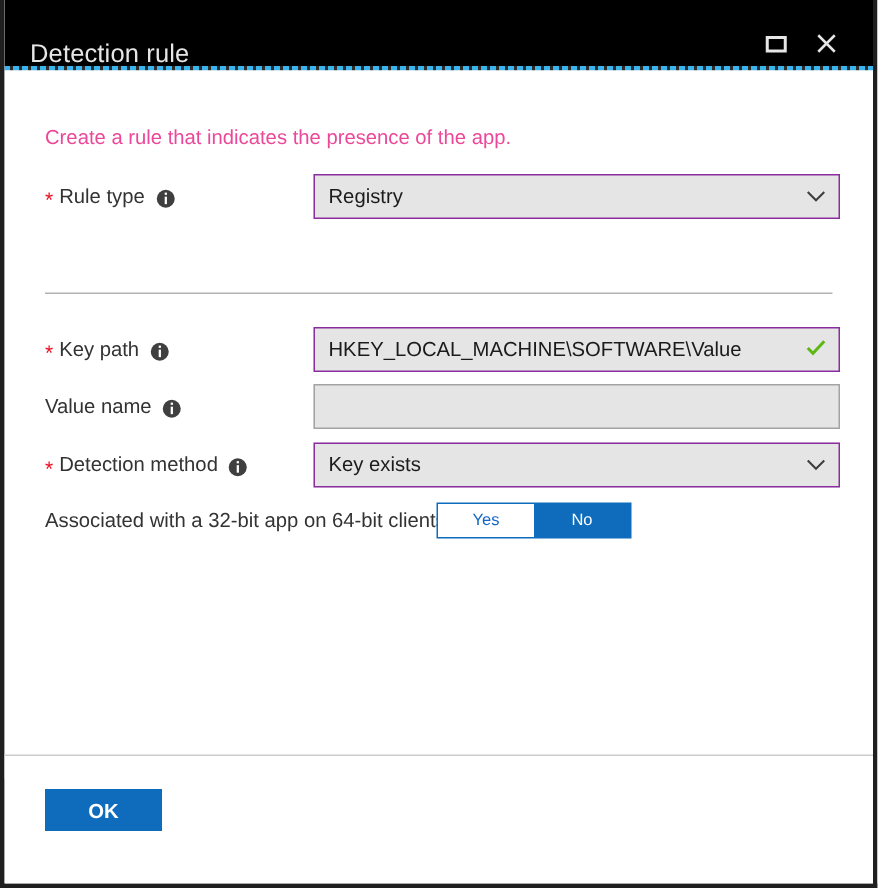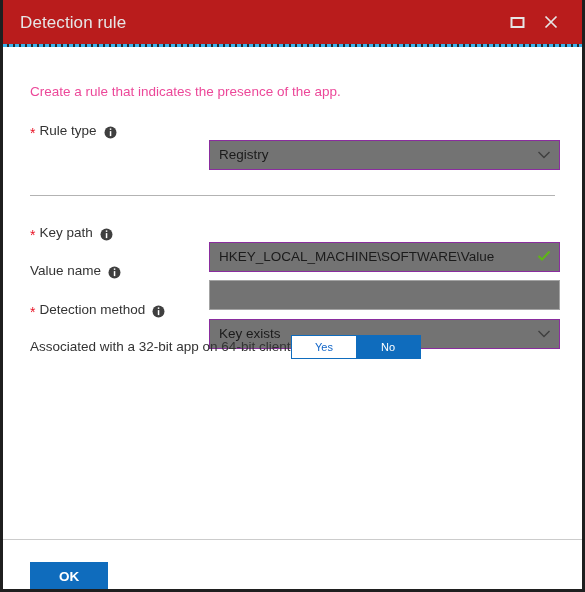--- a/index.html
+++ b/index.html
@@ -20,23 +20,23 @@
     border-left: 3px solid #1f1f1f;
     border-right: 3px solid #1f1f1f;
     border-bottom: 3px solid #1f1f1f;
     overflow: hidden;
   }
 
   
   #titlebar {
     position: relative;
     height: 44px;
-    background: #b91c1c;
-    display: flex;
-    align-items: center;
+    background: #000000;
+    display: flex;
+    align-items: flex-end;
     padding: 0 14px 0 17px;
   }
   #title-text {
     color: #e6e6e6;
     font-size: 17px;
     font-weight: 400;
     letter-spacing: .1px;
     flex: 1 1 auto;
     line-height: 1;
     padding-top: 1px;
@@ -119,29 +119,28 @@
   .control {
     position: absolute;
     left: 206px;
     width: 351px;
     height: 30px;
   }
 
   .select-box, .text-box {
     width: 100%;
     height: 30px;
-    background: #737373;
+    background: #e5e5e5;
     display: flex;
     align-items: center;
     padding: 0 8px 0 9px;
     font-size: 13.5px;
     color: #1b1b1b;
     cursor: pointer;
     position: relative;
-    margin-top: 24px;
   }
   .bd-focus { border: 1px solid #8a2d9e; }
   .bd-plain  { border: 1px solid #a3a3a3; }
 
   .select-value { flex: 1 1 auto; line-height: 1; }
   .chev { display: block; margin-left: auto; }
   .check { display: block; margin-left: auto; }
 
   .divider {
     position: absolute;
@@ -172,21 +171,21 @@
     font-family: "Liberation Sans", sans-serif;
     line-height: 1;
   }
   .toggle-off { background: #ffffff; color: #1266c8; }
   .toggle-on  { background: #0f6cbd; color: #ffffff; text-align: right; }
 
   
   #footer {
     position: absolute;
     left: 0; right: 0; bottom: 0;
-    height: 50px;
+    height: 86px;
     background: #ffffff;
     border-top: 1px solid #cccccc;
   }
   #ok-button {
     position: absolute;
     left: 27px;
     top: 22px;
     width: 78px;
     height: 28px;
     background: #0f6cbd;

